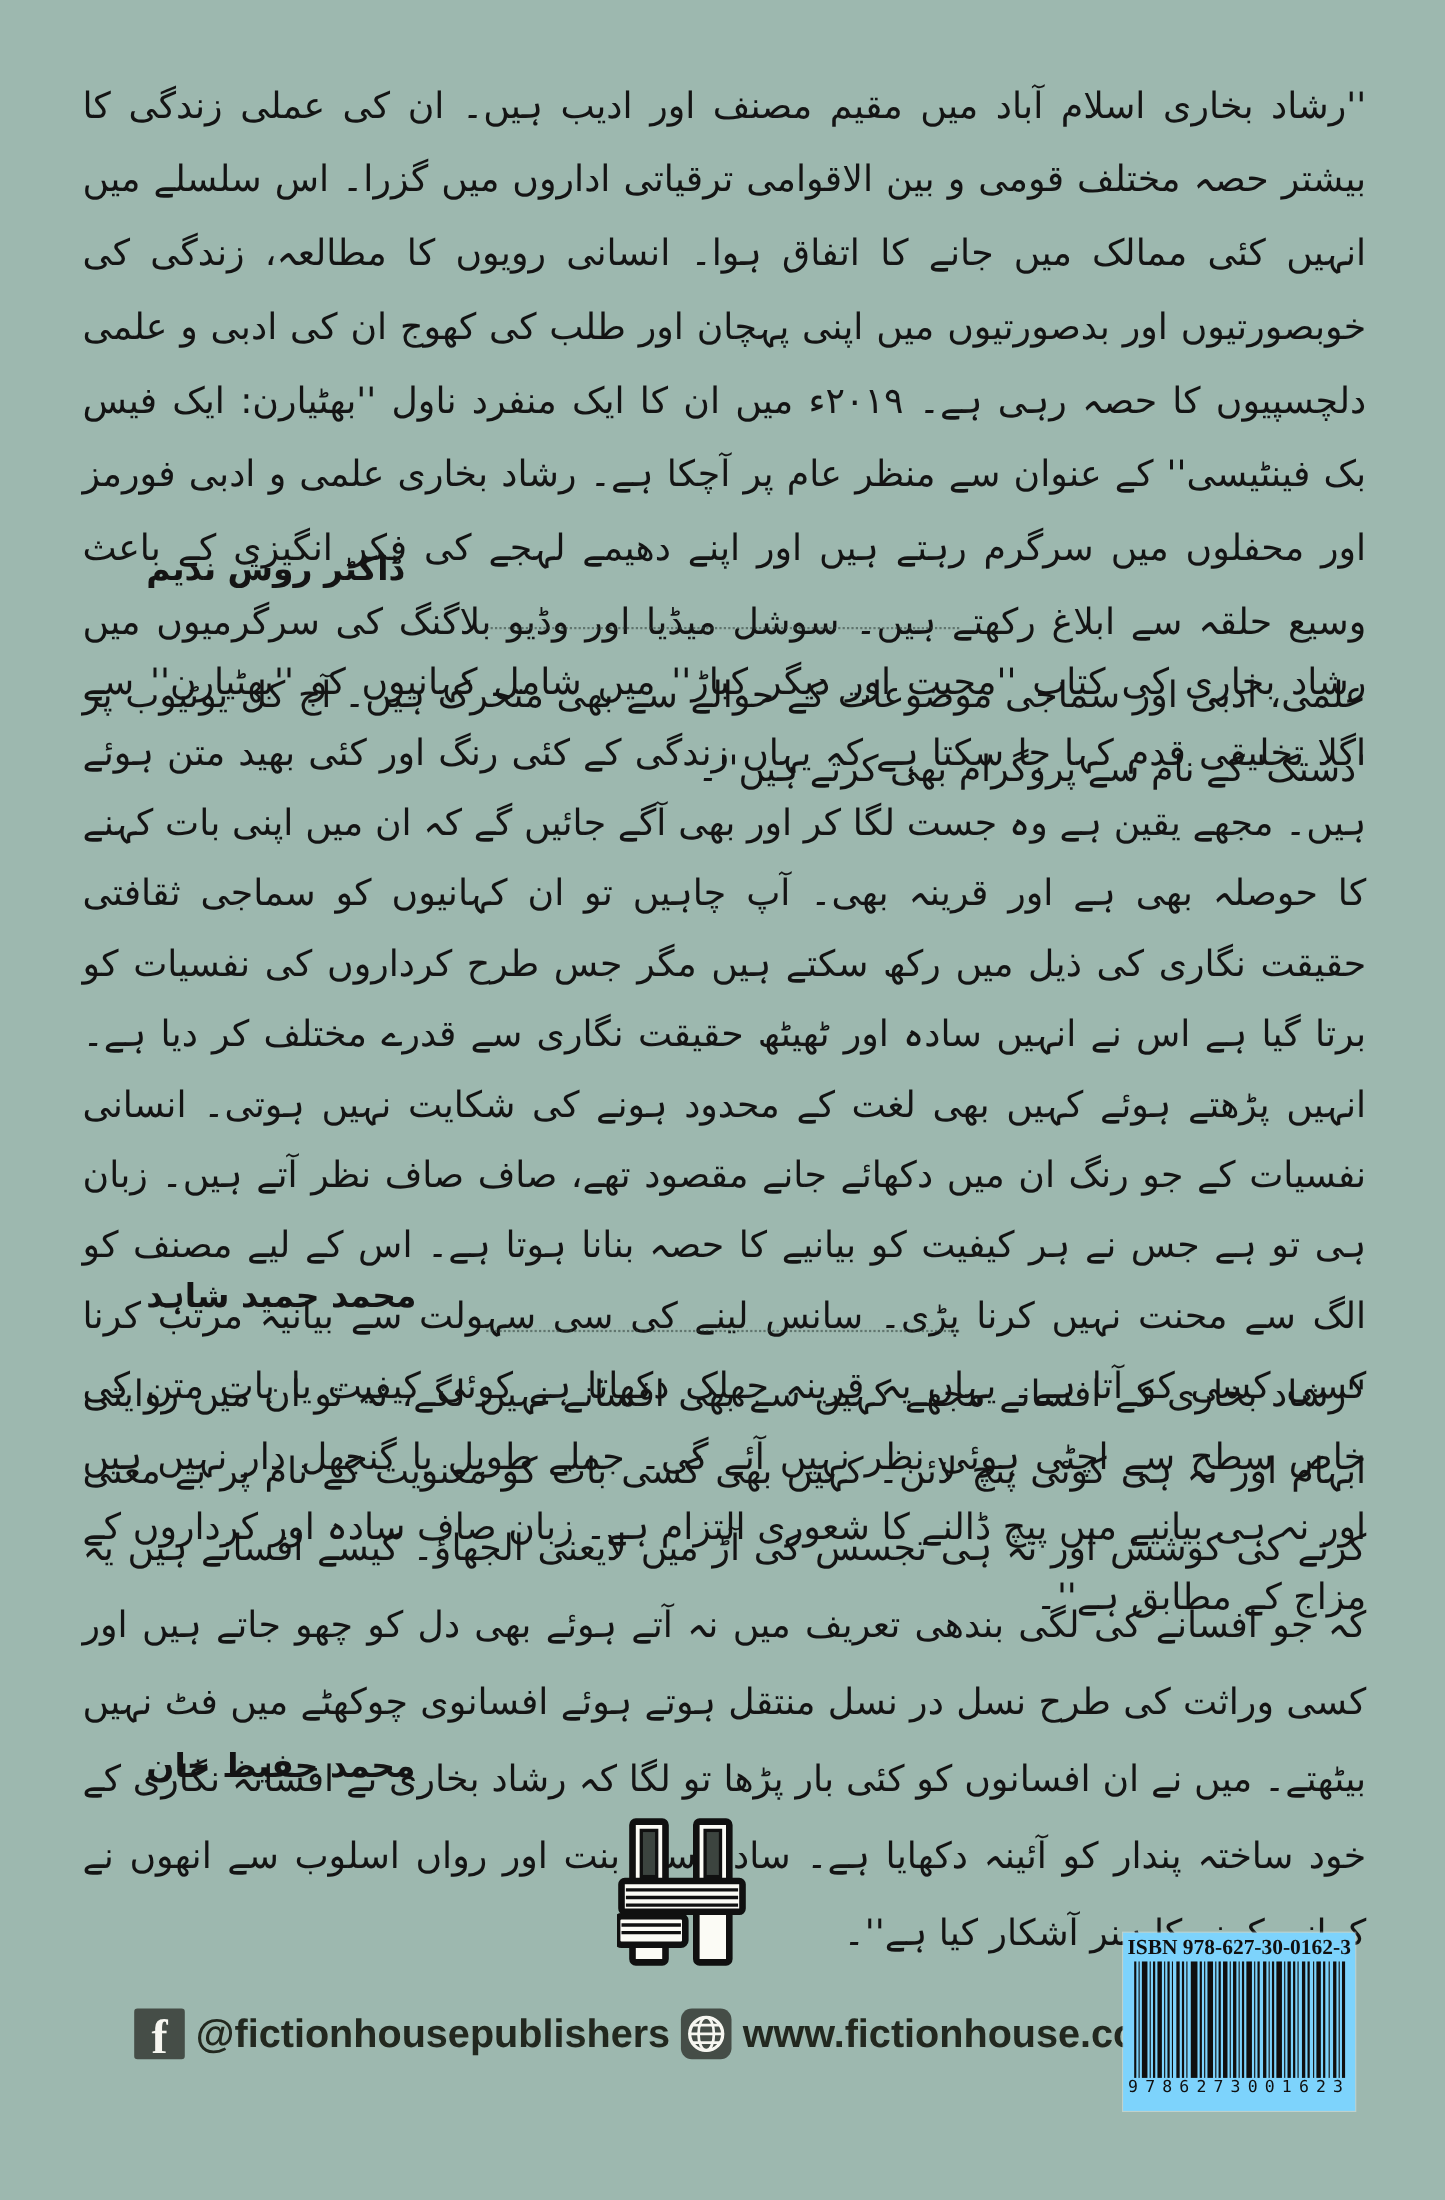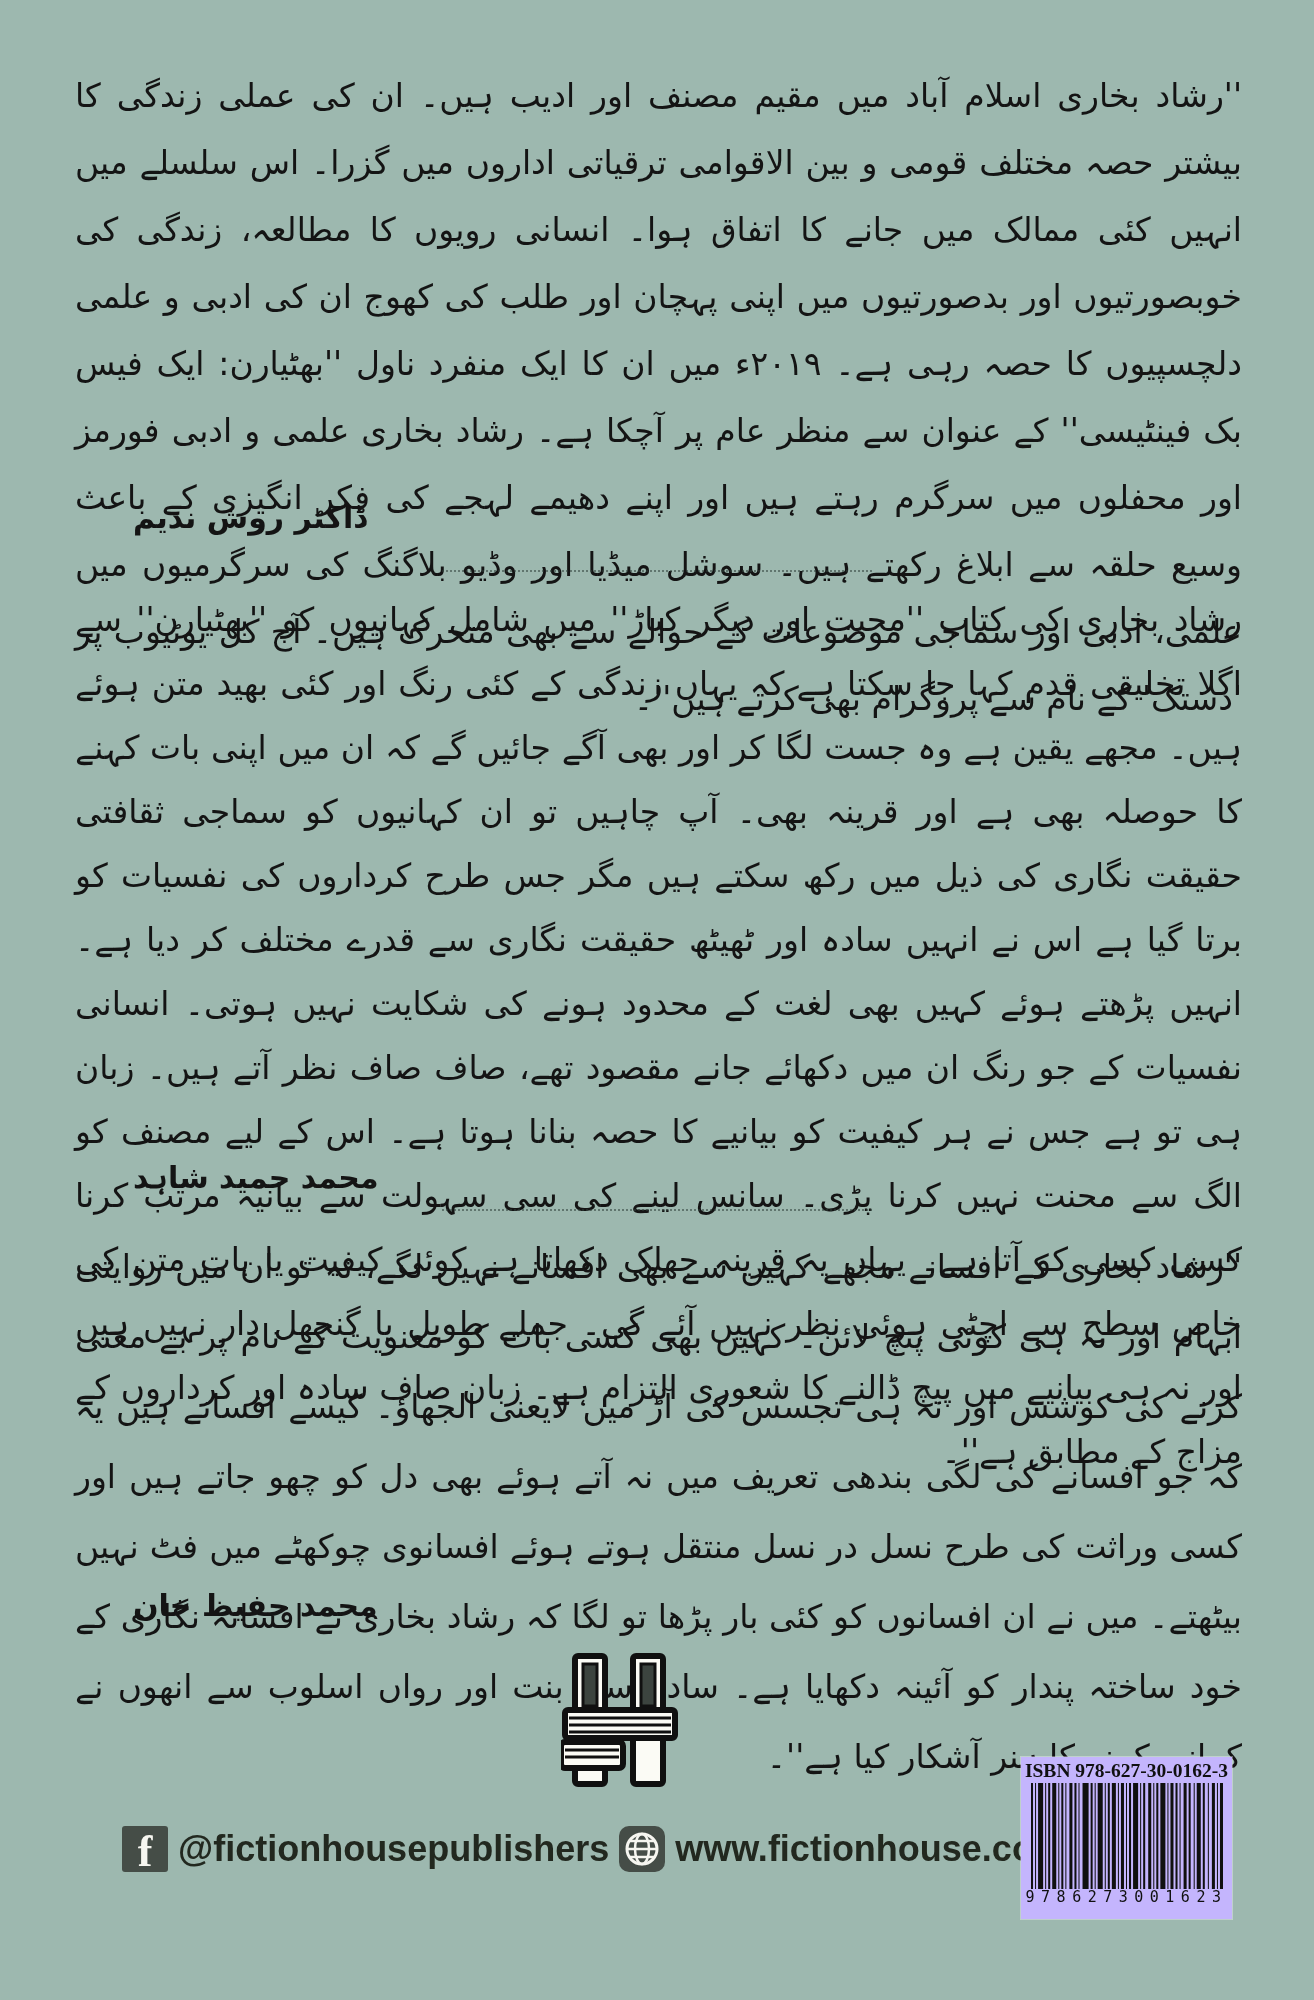--- a/index.html
+++ b/index.html
@@ -95,21 +95,21 @@
   .globe-icon{
     width:46px;height:46px;background:#454d47;border-radius:10px;
     display:flex;align-items:center;justify-content:center;
   }
   .social-handle,.social-url{white-space:nowrap;}
 
   
   .barcode-box{
     position:absolute;left:1021px;top:1757px;
     width:211px;height:162px;
-    background:#c4b5fd;
+    background:#7dd3fc;
     box-shadow:0 0 0 1px rgba(255,255,255,.35);
     display:flex;flex-direction:column;align-items:center;
     padding:2px 6px;box-sizing:border-box;
   }
   .isbn-label{
     font-family:"Liberation Serif",serif;
     font-size:19.5px;font-weight:bold;color:#101010;
     white-space:nowrap;line-height:24px;
   }
   .bars{width:192px;height:106px;}

